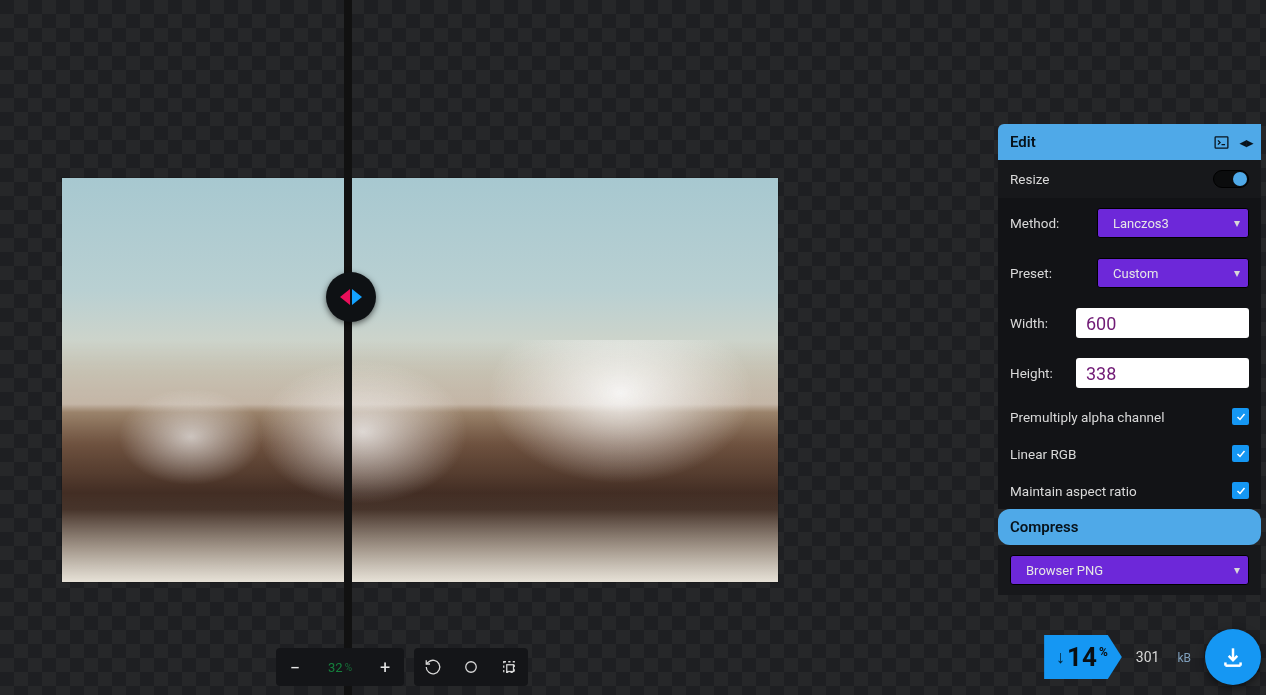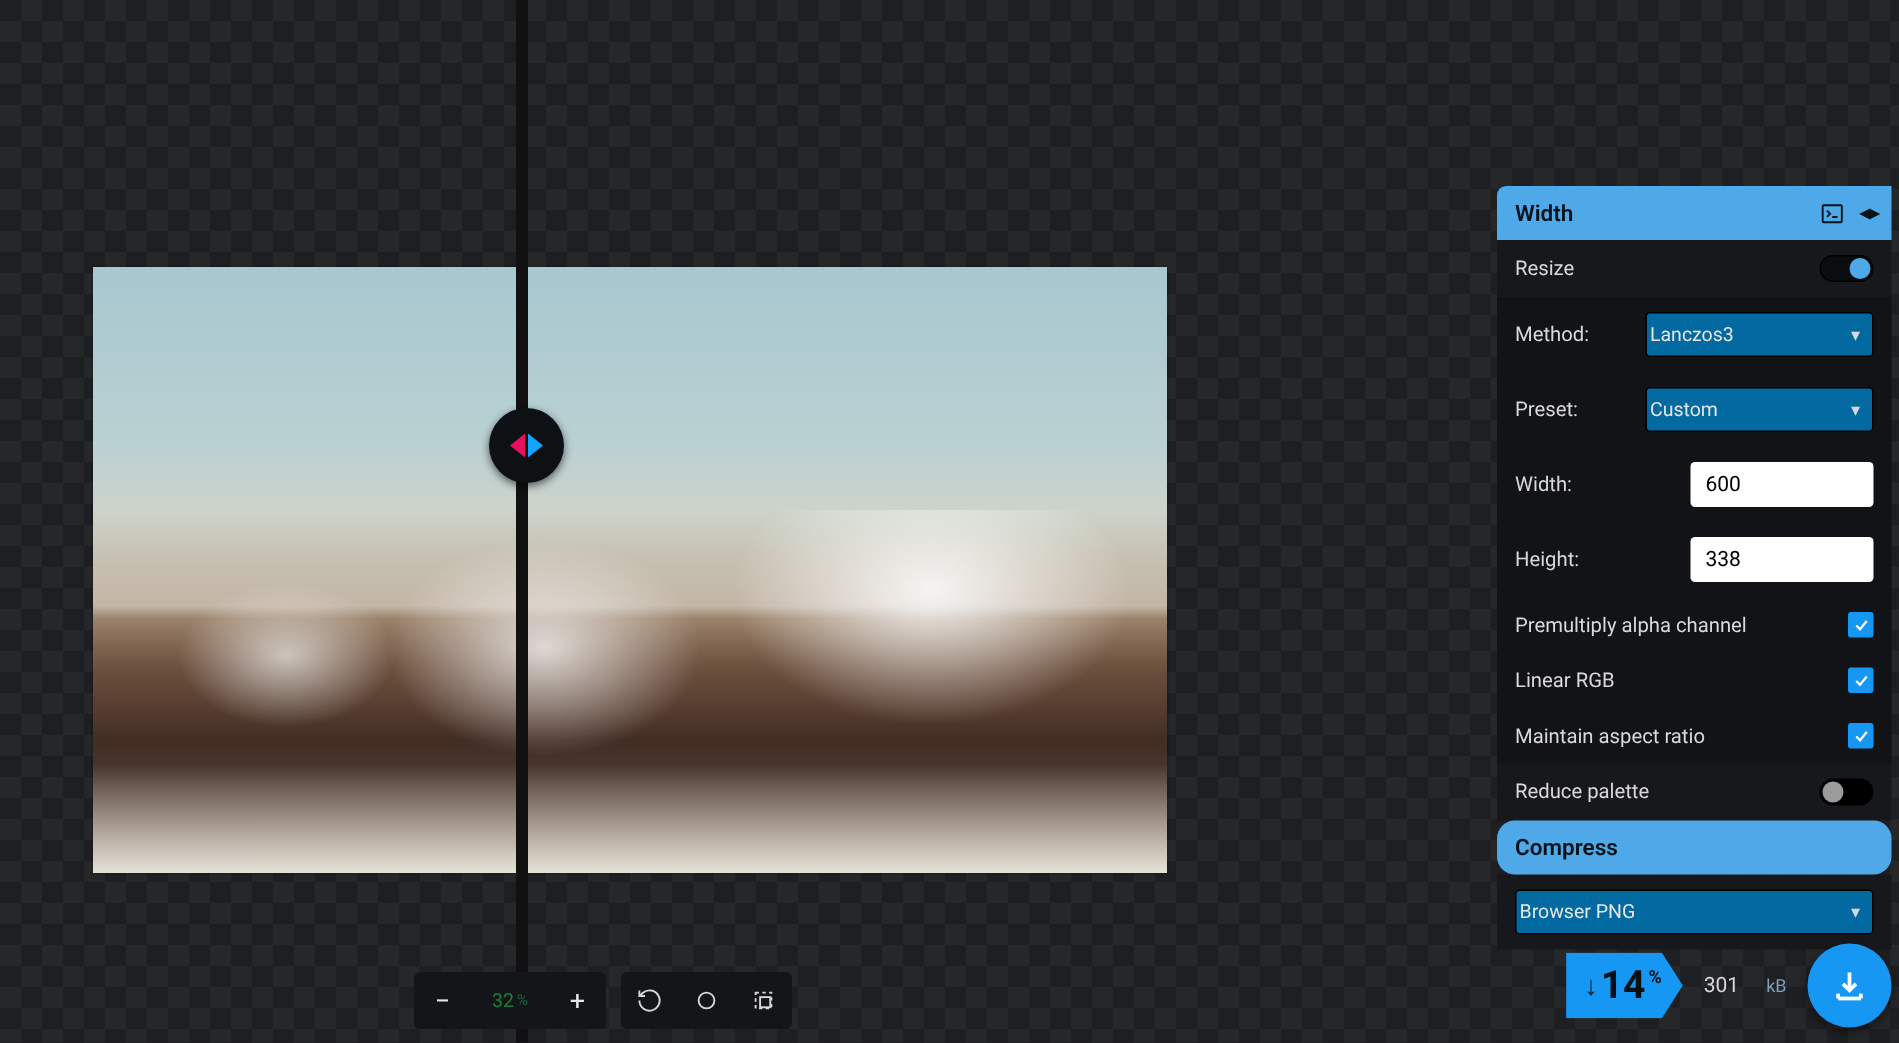--- a/index.html
+++ b/index.html
@@ -90,31 +90,31 @@
 
   
   .toggle { width:36px; height:18px; border-radius:10px; background:#000; position:relative; cursor:pointer; border:1px solid #000; }
   .toggle .dot { position:absolute; top:1px; width:14px; height:14px; border-radius:50%; background:#9b9b9b; transition:left .15s; }
   .toggle.on { background:#0b0c0d; }
   .toggle.on .dot { right:1px; left:auto; background:#4fa9e8; }
   .toggle.off .dot { left:1px; }
 
   
   .select {
-    width:152px; height:30px; background:#0369a1; color:#e6e6e6;
+    width:152px; height:30px; background:#6d28d9; color:#e6e6e6;
     border:1px solid #000; border-radius:3px; display:flex; align-items:center;
-    padding:0 2px; font-size:13px; position:relative; cursor:pointer;
+    padding:0 15px; font-size:13px; position:relative; cursor:pointer;
   }
   .select.wide { width:100%; }
   .select .chev { position:absolute; right:8px; top:50%; transform:translateY(-50%); font-size:12px; color:#d8d8d8; }
 
   
   .txt {
-    width:122px; height:30px; background:#fff; color:#000000; border:none;
-    border-radius:3px; padding:0 10px; font-size:14px;
+    width:173px; height:30px; background:#fff; color:#701a75; border:none;
+    border-radius:3px; padding:0 10px; font-size:18px;
   }
 
   
   .cb { width:17px; height:17px; background:#1597f3; border-radius:2px; display:flex; align-items:center; justify-content:center; cursor:pointer; }
   .cb svg{ width:12px; height:12px; stroke:#fff; stroke-width:3; fill:none; }
 
   .section-hdr.compress { margin-top:0; border-radius:12px; }
 
   .sub-block { padding:10px 12px; }
 
@@ -177,21 +177,21 @@
           <rect x="5" y="5" width="14" height="14" stroke-dasharray="3 3"></rect>
           <rect x="9" y="9" width="9" height="9"></rect>
         </svg>
     </div>
   </div>
 </div>
 
 <div class="panel">
 
   <div class="section-hdr">
-    <span>Width</span>
+    <span>Edit</span>
     <div class="hdr-icons">
       <svg viewBox="0 0 24 24">
           <rect x="3" y="4" width="18" height="16" rx="1"></rect>
           <path d="M7 9l3 3-3 3"></path>
           <path d="M12 15h5"></path>
         </svg>
       <div class="hdr-expand">
           <span>◂▸</span>
         </div>
     </div>
@@ -252,26 +252,20 @@
 
     <div class="row sub">
       <label>Maintain aspect ratio</label>
       <div class="cb">
           <svg viewBox="0 0 24 24">
             <path d="M5 12l5 5 9-11"></path>
           </svg>
         </div>
     </div>
 
-    <div class="row">
-      <label>Reduce palette</label>
-      <div class="toggle off">
-          <div class="dot"></div>
-        </div>
-    </div>
 
   </div>
 
   <div class="section-hdr compress">
     <span>Compress</span>
   </div>
 
   <div class="body">
     <div class="sub-block">
       <div class="select wide">

